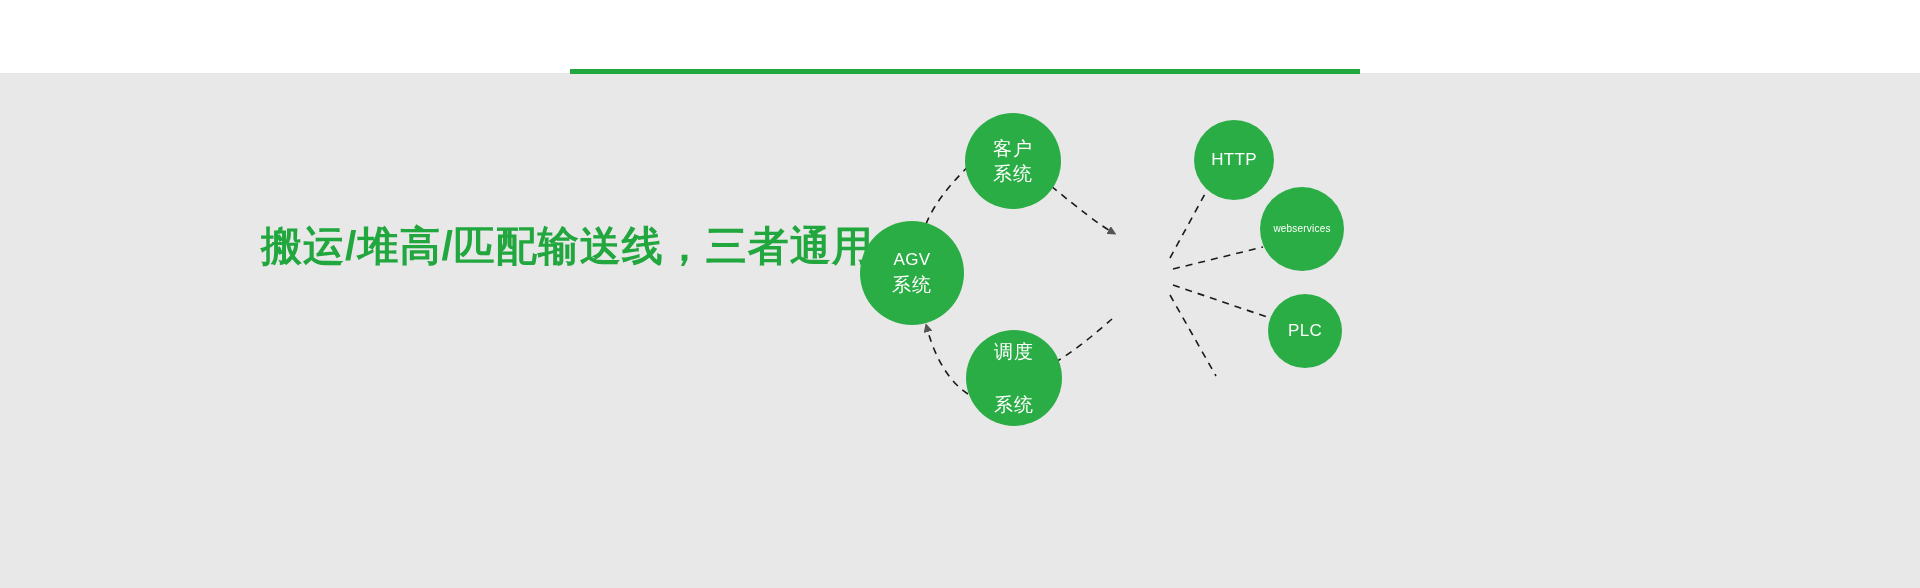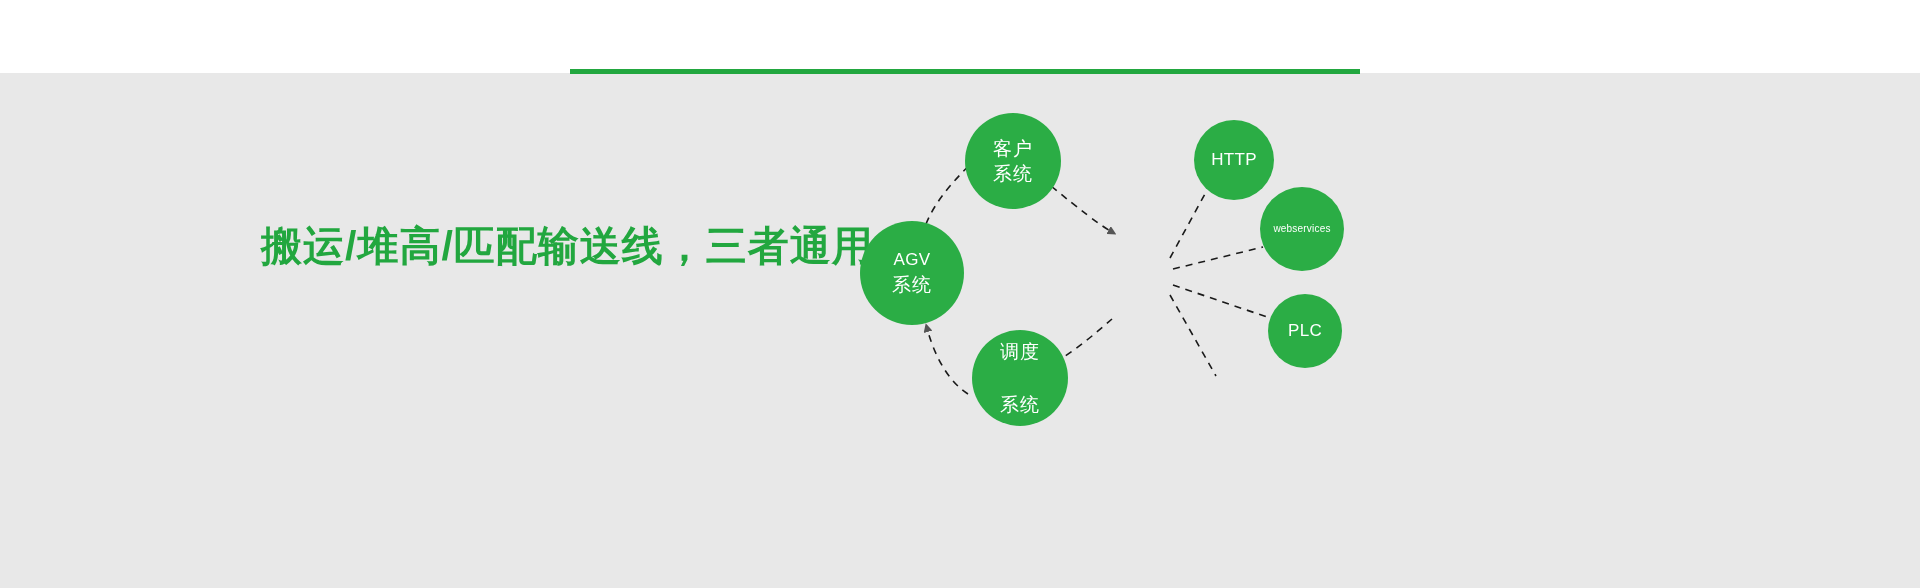--- a/index.html
+++ b/index.html
@@ -139,21 +139,21 @@
     <div class="node node-en" style="left:20px; top:141px; width:104px; height:104px;">
       <span class="ln">AGV</span>
       <span class="ln node-cn">系统</span>
     </div>
 
     <div class="node node-cn" style="left:125px; top:33px; width:96px; height:96px;">
       <span class="ln">客户</span>
       <span class="ln">系统</span>
     </div>
 
-    <div class="node node-cn" style="left:132px; top:250px; width:96px; height:96px;gap:28px;">
+    <div class="node node-cn" style="left:126px; top:250px; width:96px; height:96px;gap:28px;">
       <span class="ln">调度</span>
       <span class="ln">系统</span>
     </div>
 
 
     <div class="node node-en" style="left:354px; top:40px; width:80px; height:80px;">
       <span class="ln">HTTP</span>
     </div>
 
     <div class="node node-sm" style="left:420px; top:107px; width:84px; height:84px;">

